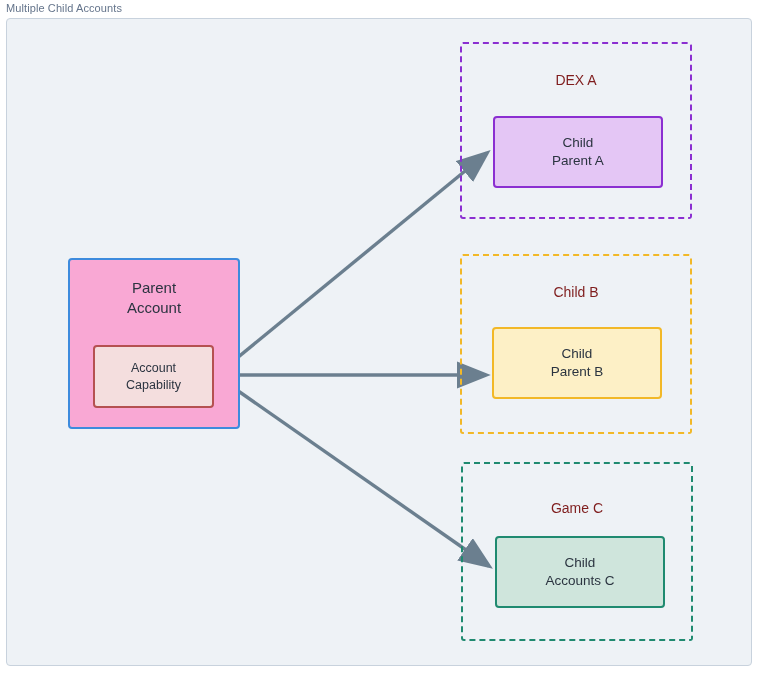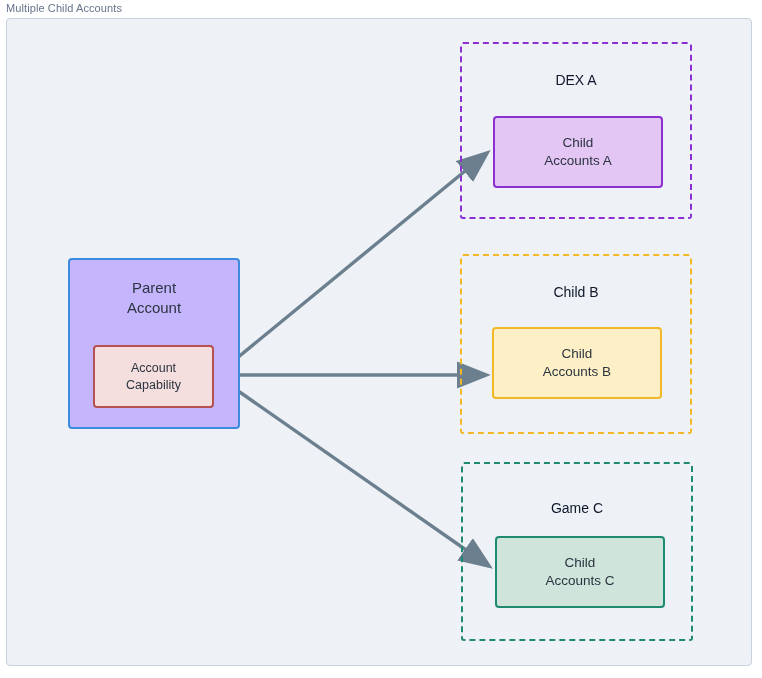--- a/index.html
+++ b/index.html
@@ -67,21 +67,21 @@
     display: block;
     white-space: nowrap;
   }
 
   
   #parent-account {
     left: 68px;
     top: 258px;
     width: 172px;
     height: 171px;
-    background: #c4b5fd;
+    background: #f9a8d4;
     border: 2px solid #3d8bdd;
     justify-content: flex-start;
     padding-top: 18px;
     font-size: 15px;
     color: #2b3440;
   }
 
   #account-capability {
     position: absolute;
     left: 93px;
@@ -110,21 +110,21 @@
     border-style: dashed;
     border-radius: 3px;
     background: transparent;
   }
 
   .group-label {
     position: absolute;
     width: 100%;
     text-align: center;
     font-size: 14px;
-    color: #0f172a;
+    color: #7f1d1d;
     white-space: nowrap;
   }
 
   #group-dex-a      { left: 460px; top: 42px;  width: 232px; height: 177px; border-color: #8b2fd1; }
   #group-dex-a .group-label   { top: 28px; }
 
   #group-defi-b     { left: 460px; top: 254px; width: 232px; height: 180px; border-color: #f2b827; }
   #group-defi-b .group-label  { top: 28px; }
 
   #group-game-c     { left: 461px; top: 462px; width: 232px; height: 179px; border-color: #1f8a70; }
@@ -189,29 +189,29 @@
   <div id="account-capability">
     <span class="line">Account</span>
     <span class="line">Capability</span>
   </div>
 
   <div class="group" id="group-dex-a">
     <div class="group-label">DEX A</div>
   </div>
   <div class="node child-node" id="child-account-a">
     <span class="line">Child</span>
-    <span class="line">Accounts A</span>
+    <span class="line">Parent A</span>
   </div>
 
   <div class="group" id="group-defi-b">
     <div class="group-label">Child B</div>
   </div>
   <div class="node child-node" id="child-account-b">
     <span class="line">Child</span>
-    <span class="line">Accounts B</span>
+    <span class="line">Parent B</span>
   </div>
 
   <div class="group" id="group-game-c">
     <div class="group-label">Game C</div>
   </div>
   <div class="node child-node" id="child-account-c">
     <span class="line">Child</span>
     <span class="line">Accounts C</span>
   </div>
 

